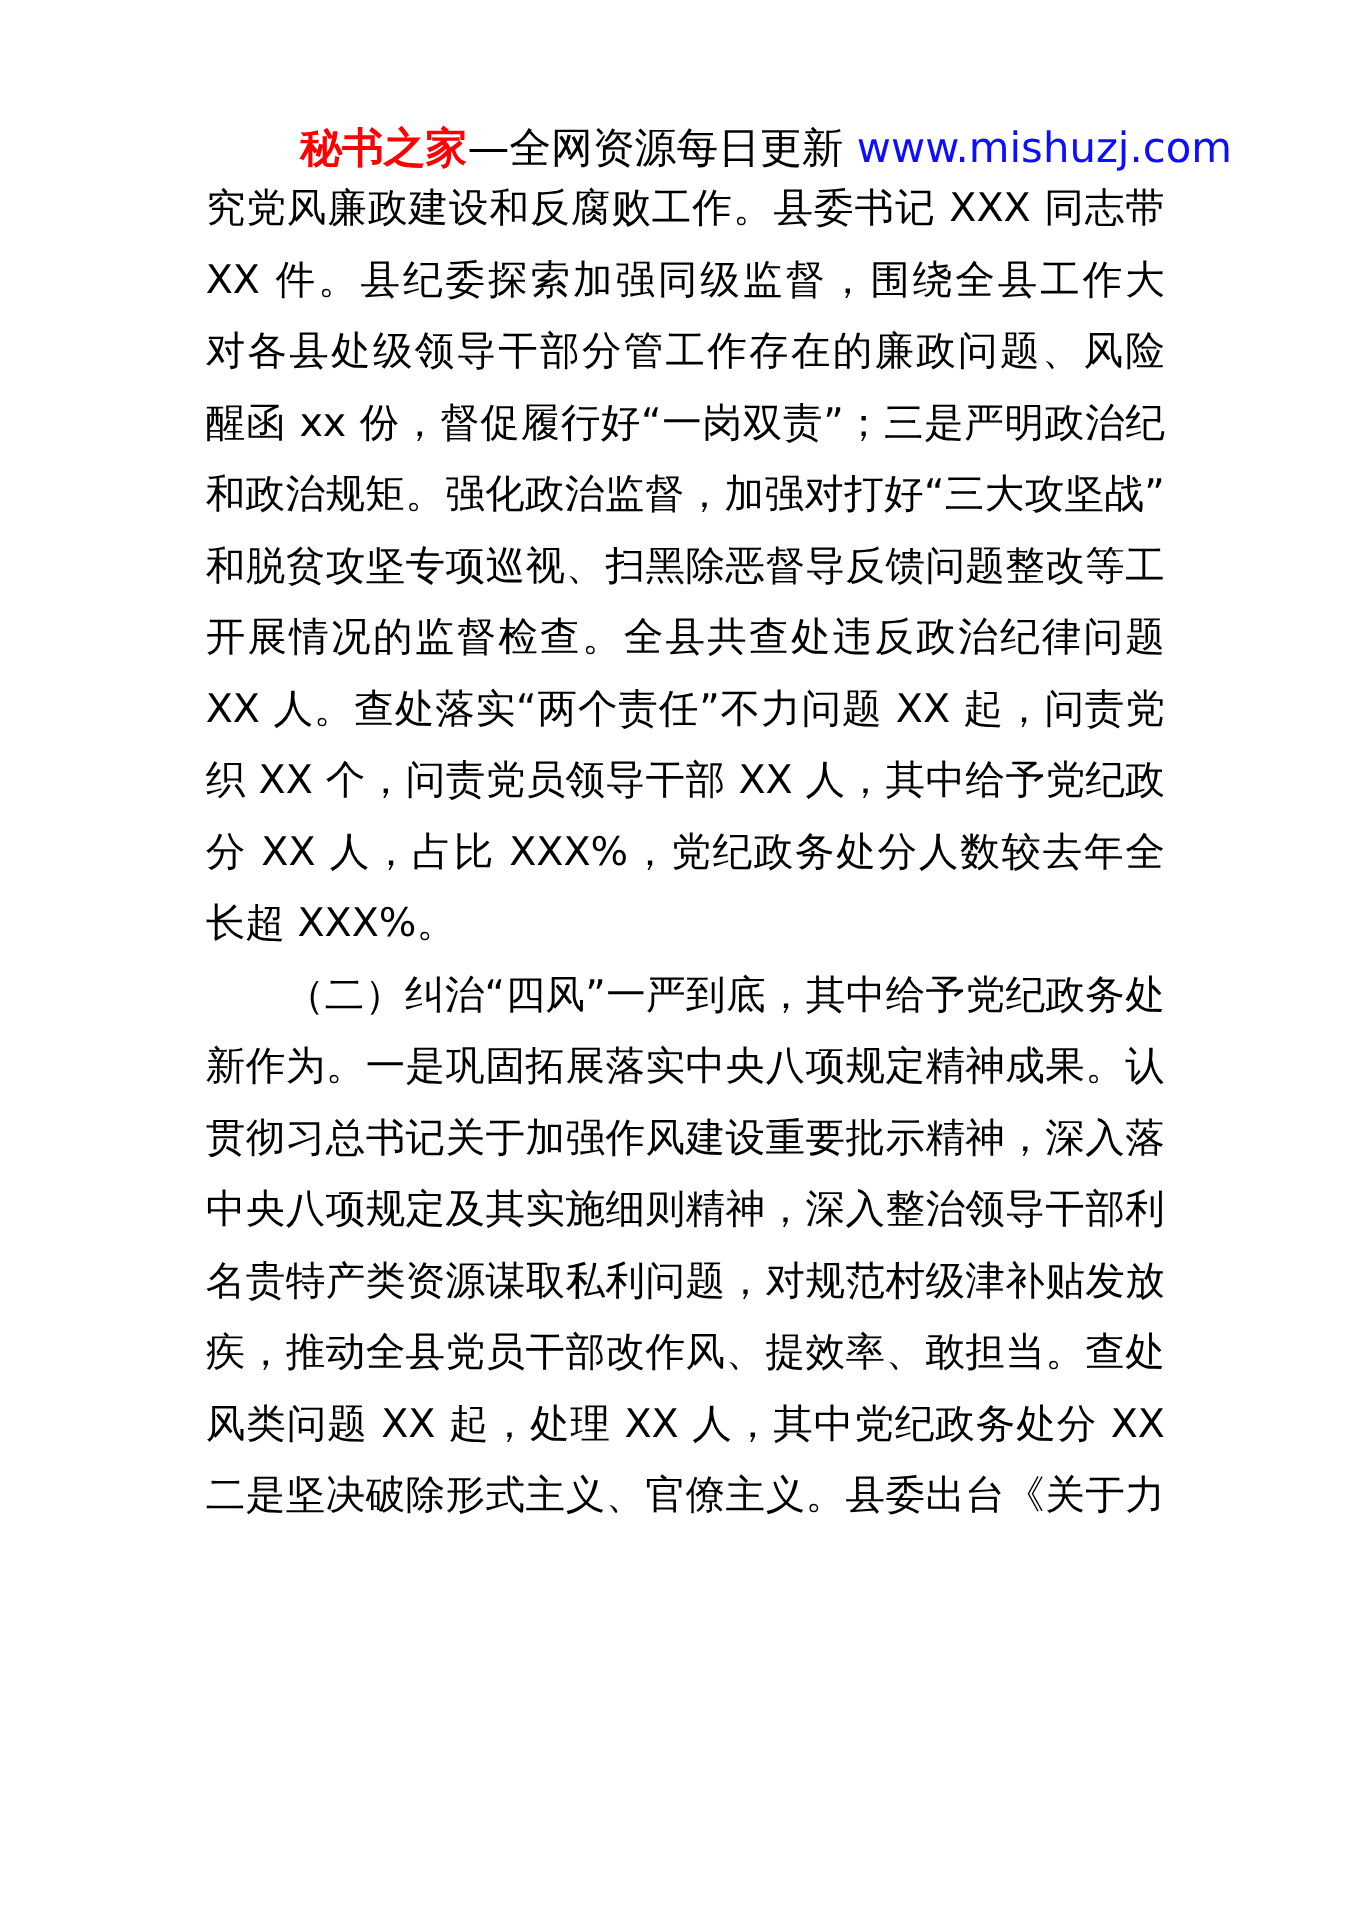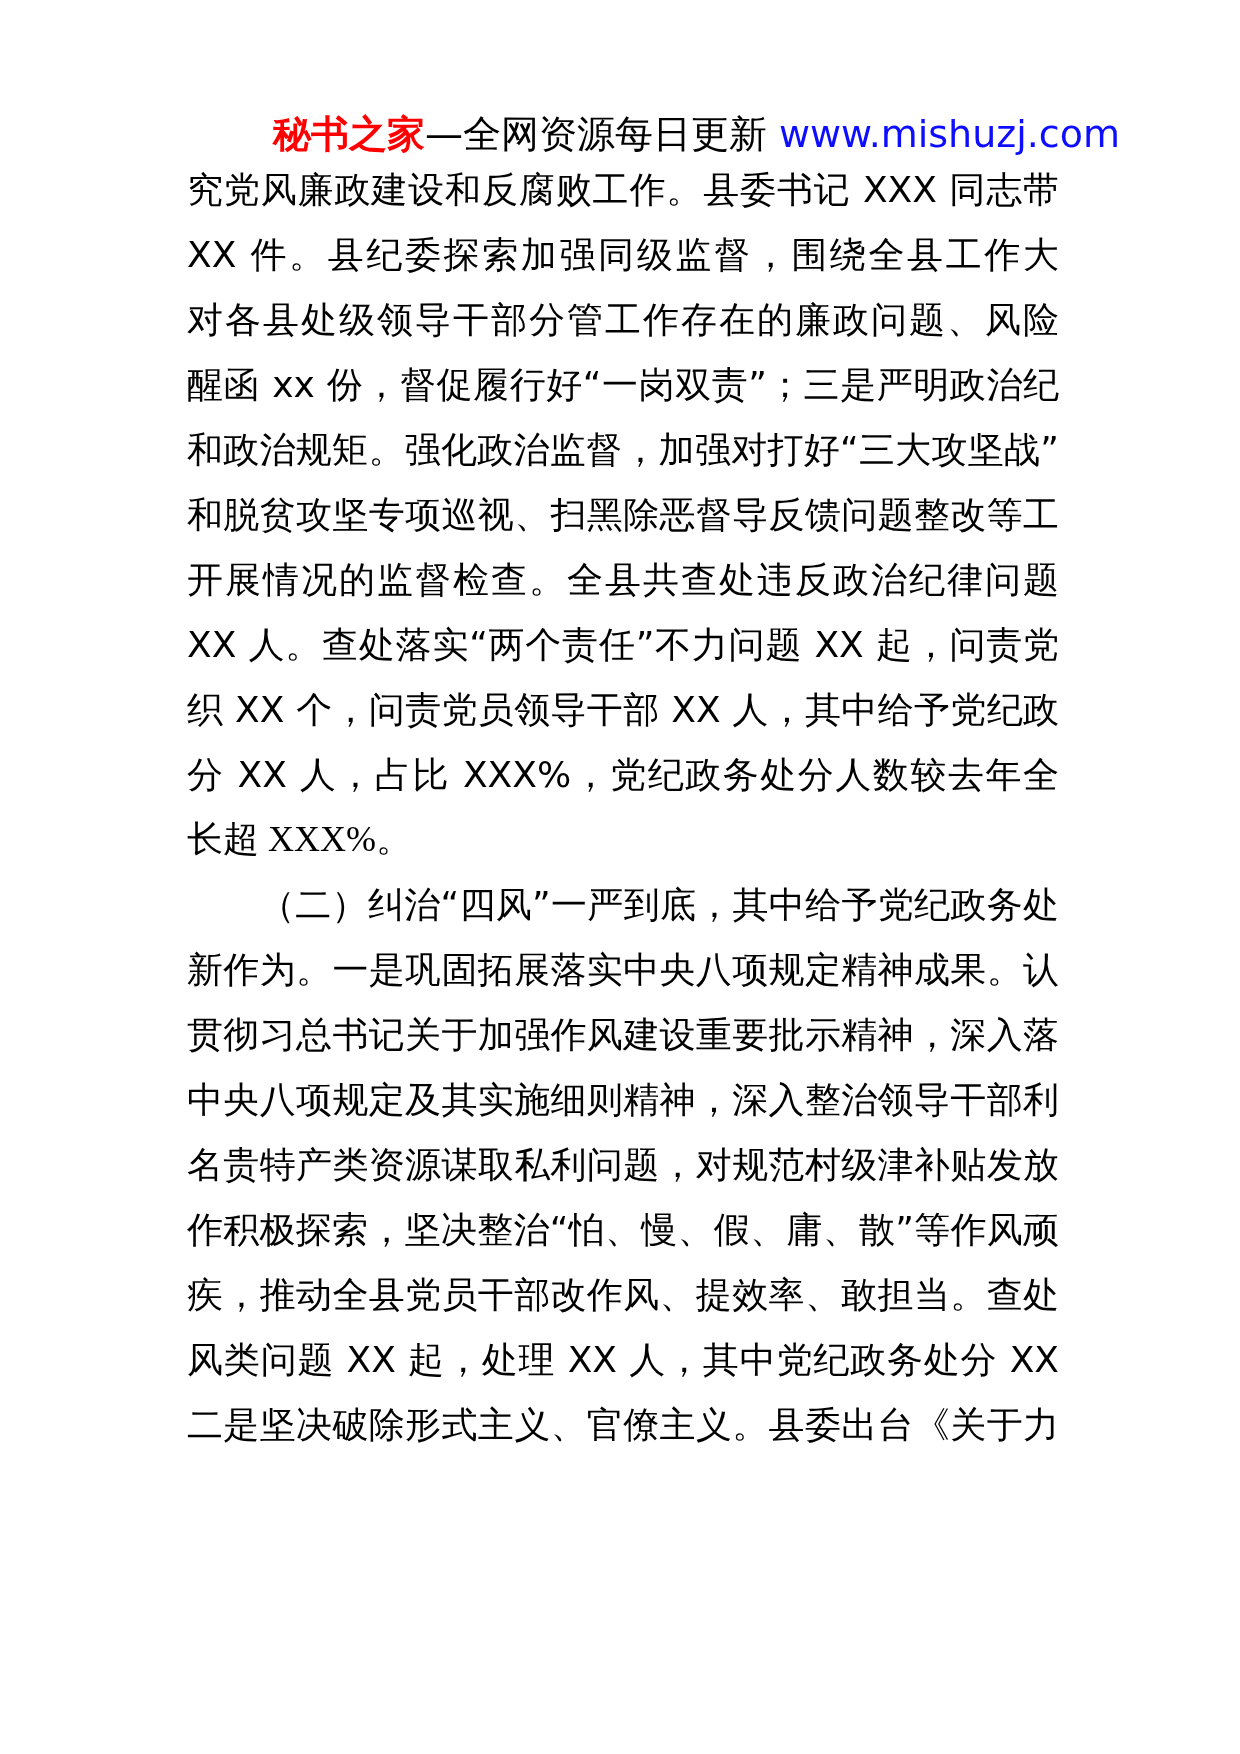--- a/index.html
+++ b/index.html
@@ -51,21 +51,20 @@
     height: 65px;
     line-height: 65px;
     text-align: justify;
     text-align-last: justify;
     overflow: hidden;
     letter-spacing: 0;
   }
   .line.flush {
     text-align: center;
     text-align-last: left;
-    font-family: Liberation Serif, serif;
   }
   .line.indent {
     text-indent: 2em;
   }
 </style>
 </head>
 <body>
 
 <div class="page">
 
@@ -86,20 +85,19 @@
         <div class="line">织 XX 个，问责党员领导干部 XX 人，其中给予党纪政务处</div>
         <div class="line">分 XX 人，占比 XXX%，党纪政务处分人数较去年全年增</div>
         <div class="line flush">长超 XXX%。</div>
       </div>
       <div class="paragraph">
         <div class="line indent">（二）纠治“四风”一严到底，其中给予党纪政务处</div>
         <div class="line">新作为。一是巩固拓展落实中央八项规定精神成果。认真</div>
         <div class="line">贯彻习总书记关于加强作风建设重要批示精神，深入落实</div>
         <div class="line">中央八项规定及其实施细则精神，深入整治领导干部利用</div>
         <div class="line">名贵特产类资源谋取私利问题，对规范村级津补贴发放工</div>
-        <div class="line">作积极探索，坚决整治“怕、慢、假、庸、散”等作风顽</div>
         <div class="line">疾，推动全县党员干部改作风、提效率、敢担当。查处作</div>
         <div class="line">风类问题 XX 起，处理 XX 人，其中党纪政务处分 XX 人。</div>
         <div class="line">二是坚决破除形式主义、官僚主义。县委出台《关于力戒</div>
       </div>
     </div>
 
 </div>
 
 </body></html>

